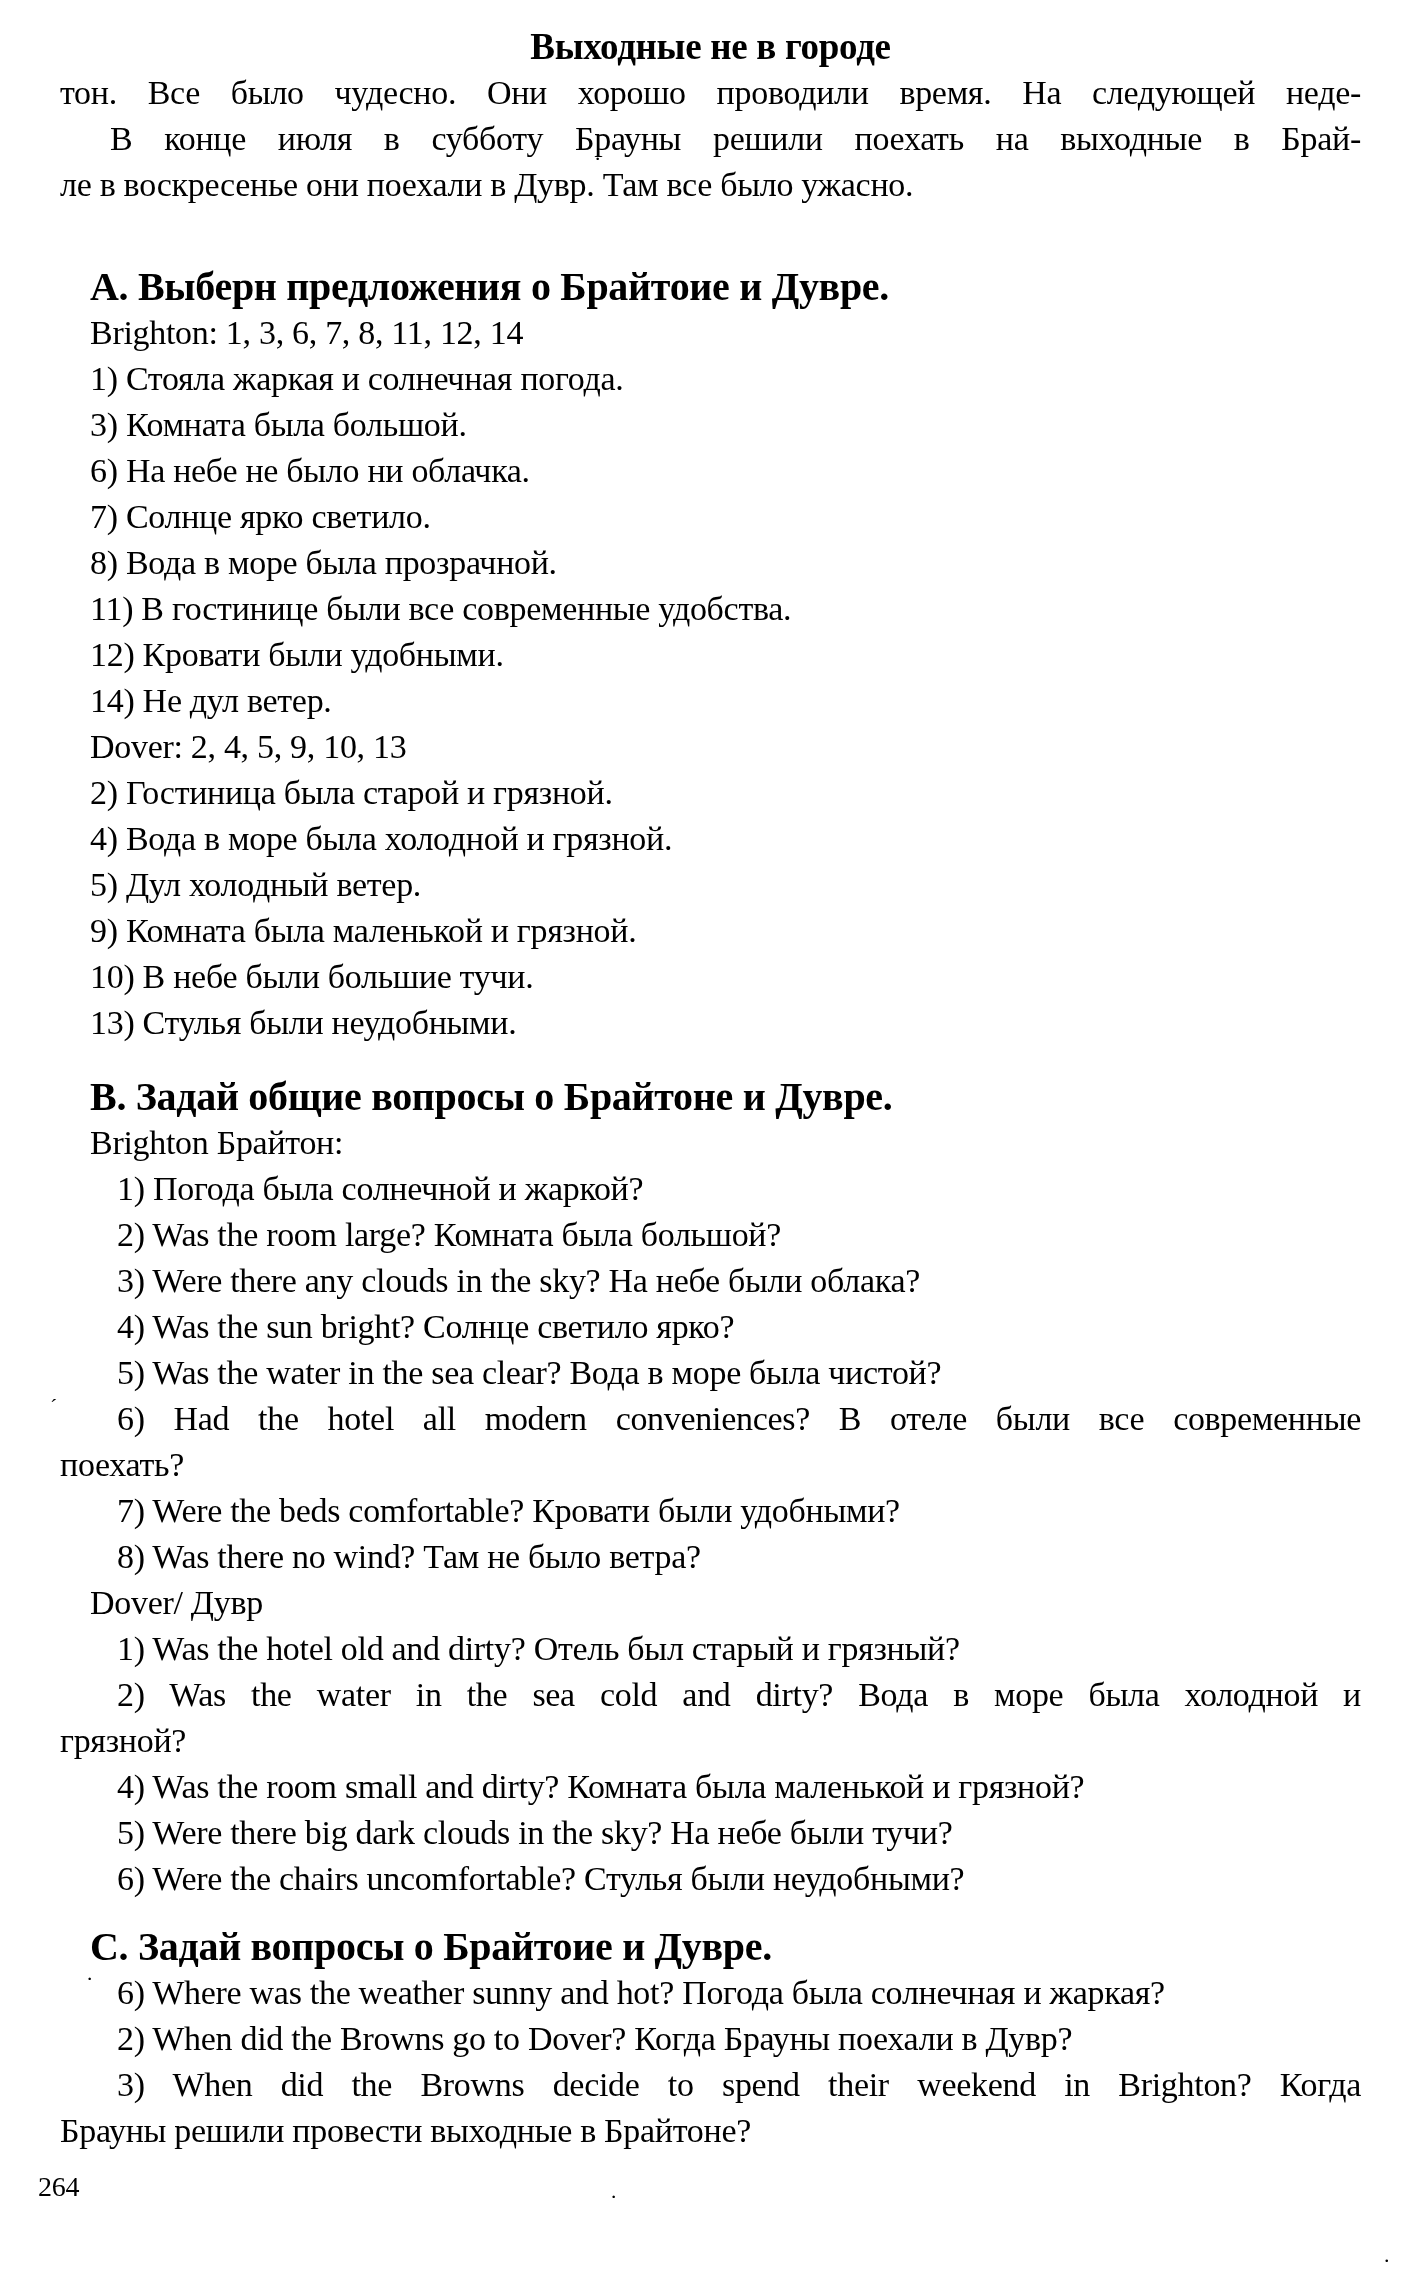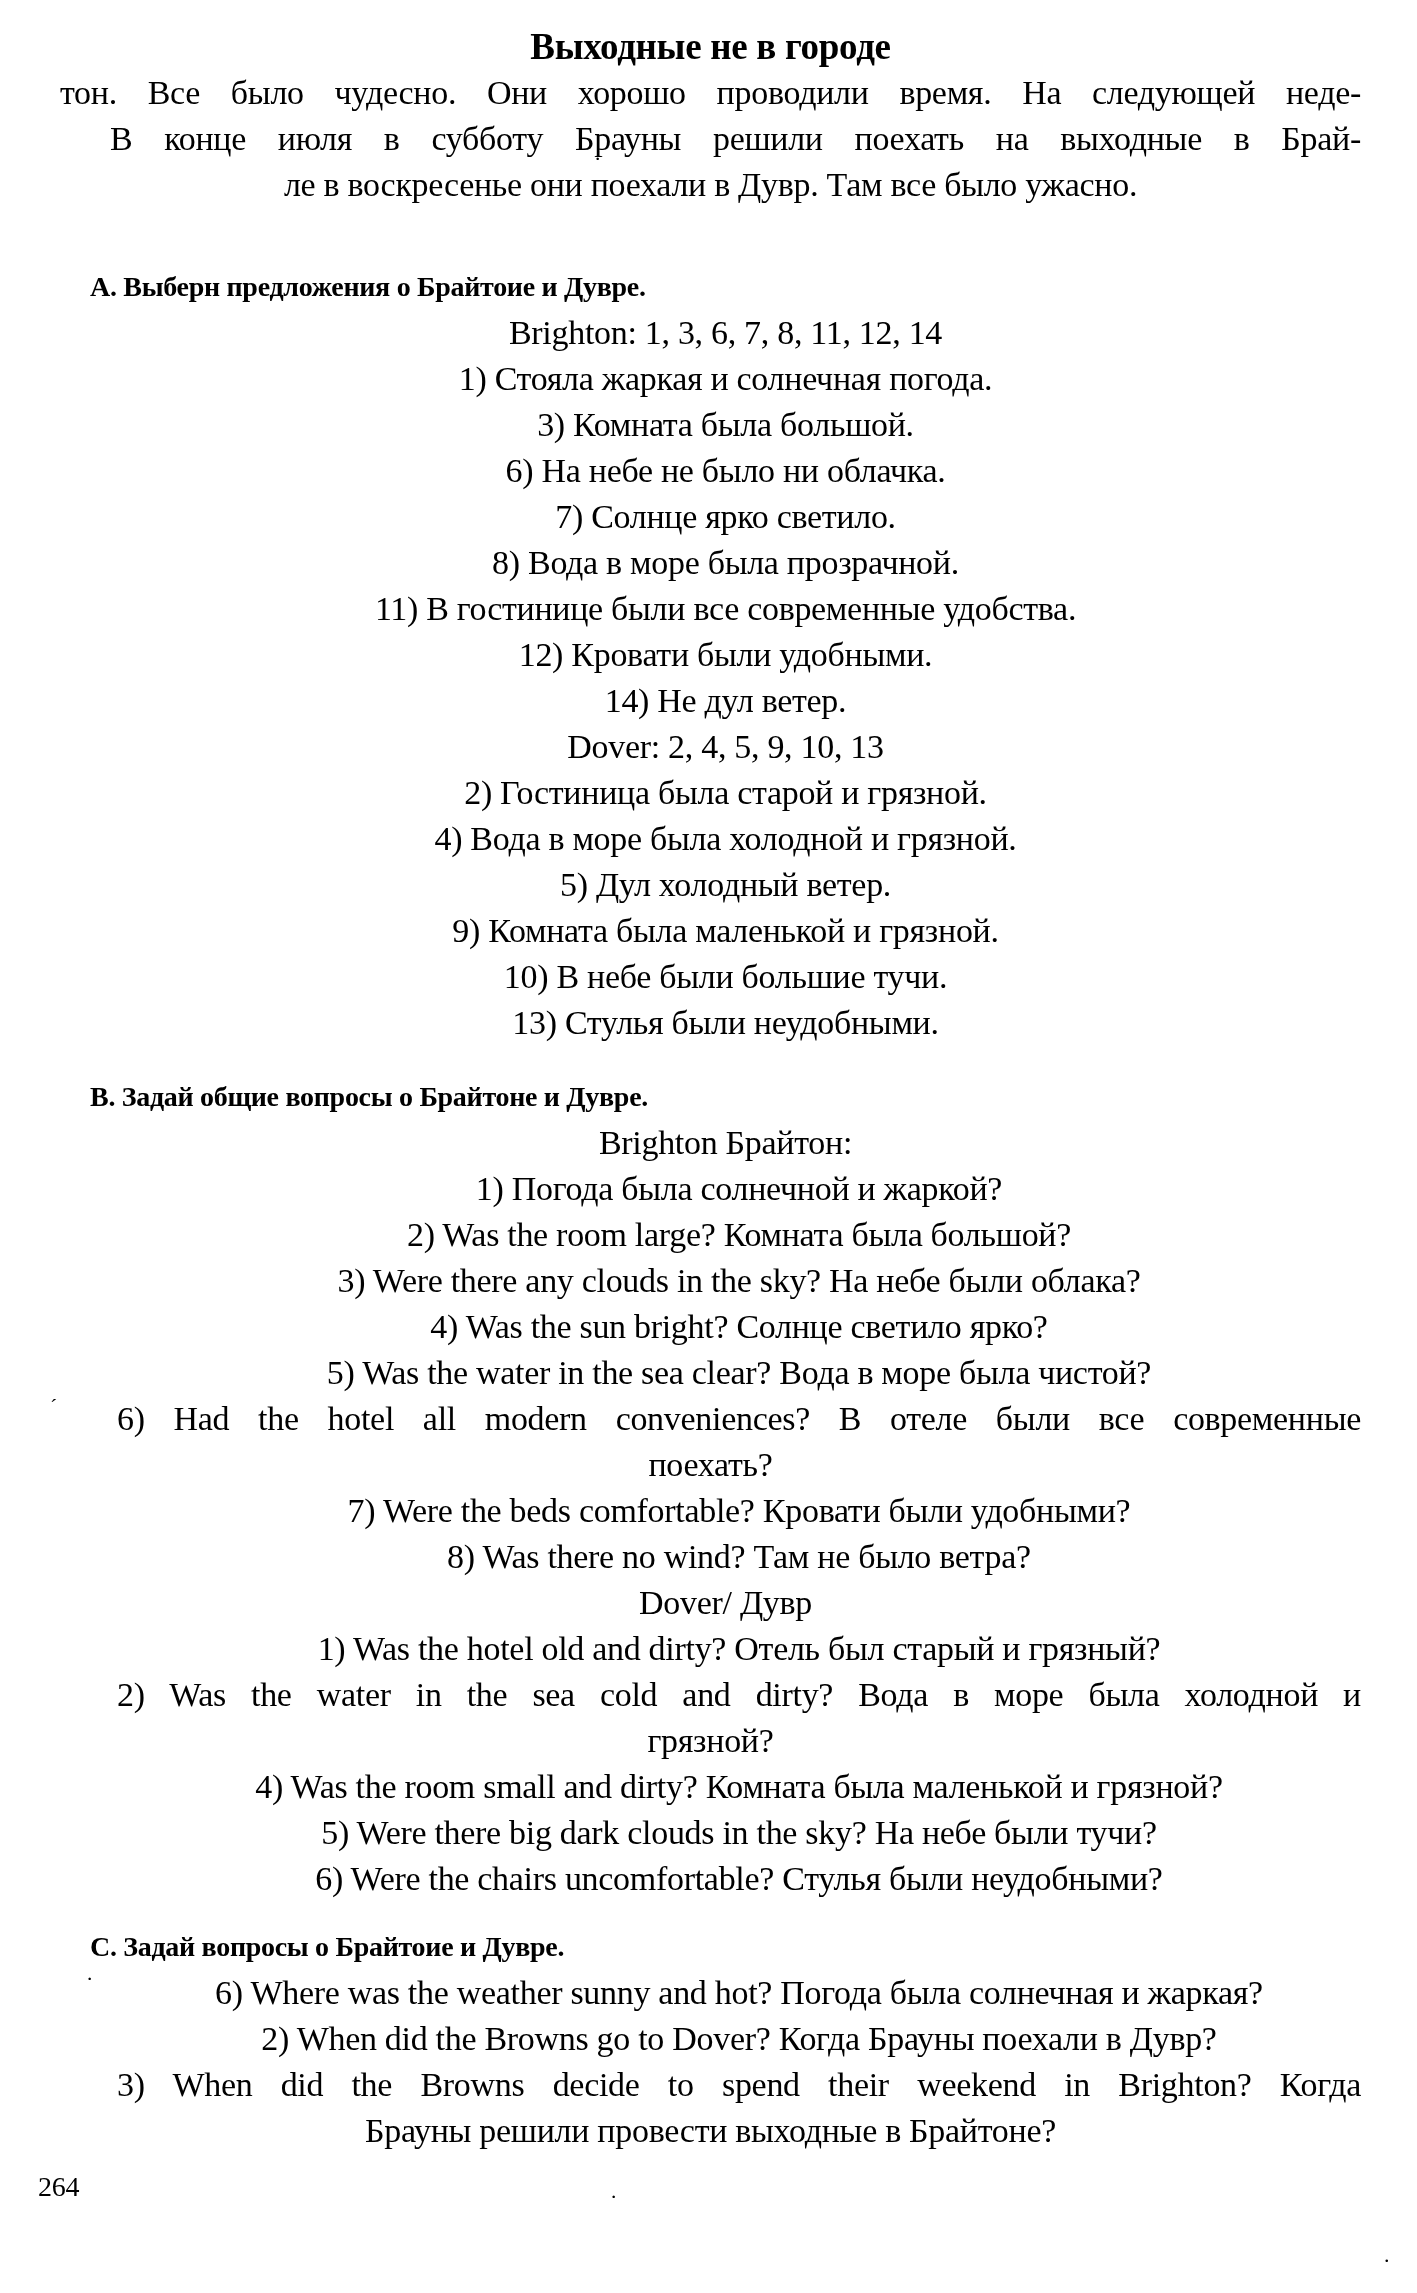--- a/index.html
+++ b/index.html
@@ -14,33 +14,33 @@
     width: 1417px; height: 1870px;
     padding: 24px 56px 0 60px;
     font-size: 34px; line-height: 46px;
     letter-spacing: -0.3px;
   }
   .title {
     text-align: center;
     font-weight: bold;
     font-size: 37px;
   }
-  .ln { min-height: 46px; text-align: center; }
+  .ln { min-height: 46px; }
   .ln.indent { text-indent: 50px; }   
   .ln.lead   { padding-left: 30px; }  
   .ln.item   { text-indent: 57px; }   
   .ln.cont   { }                      
   .just {
     text-align: justify;
     text-align-last: justify;
     text-justify: inter-word;
   }
   .heading {
     font-weight: bold;
-    font-size: 28px;
+    font-size: 40px;
     padding-left: 30px;
     min-height: 46px;
   }
   .section-A { margin-top: 56px; }
   .section-B { margin-top: 28px; }
   .section-C { margin-top: 22px; }
   .page-number {
     margin-top: 10px;
     margin-left: -22px;
     font-size: 28px;

